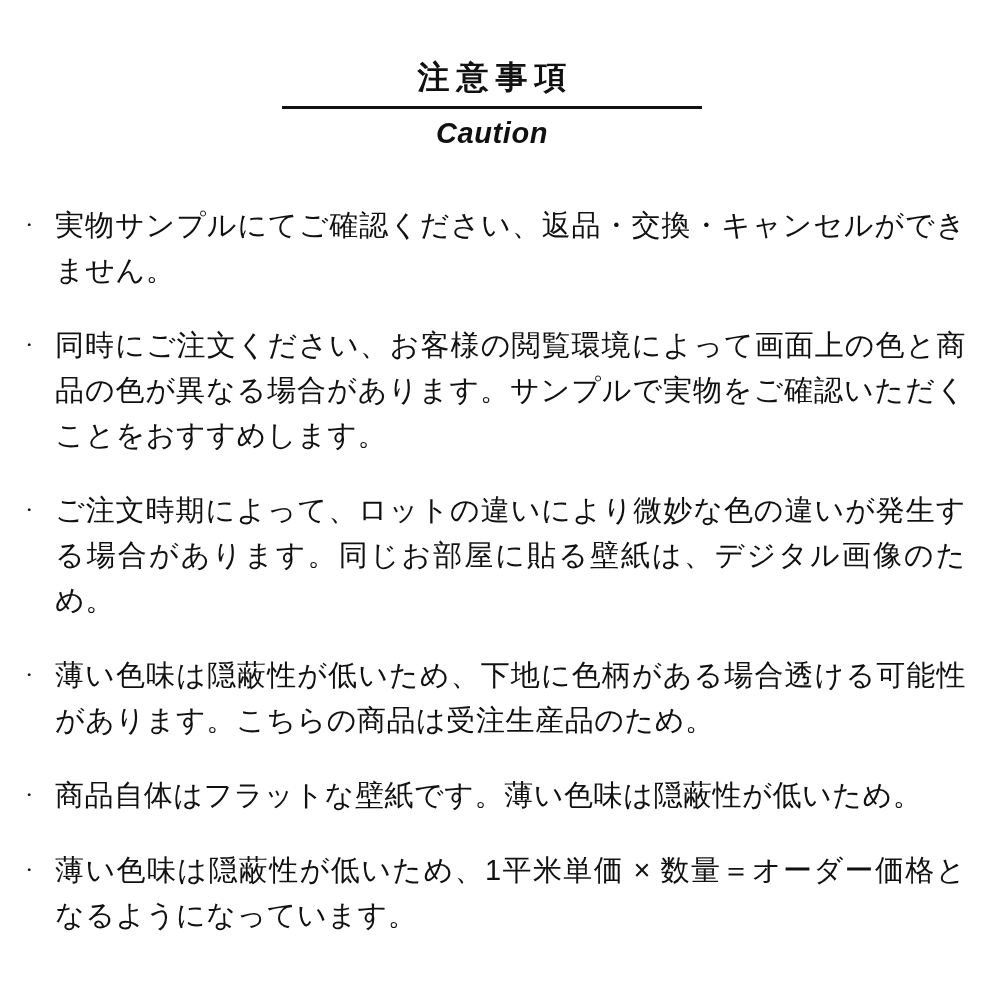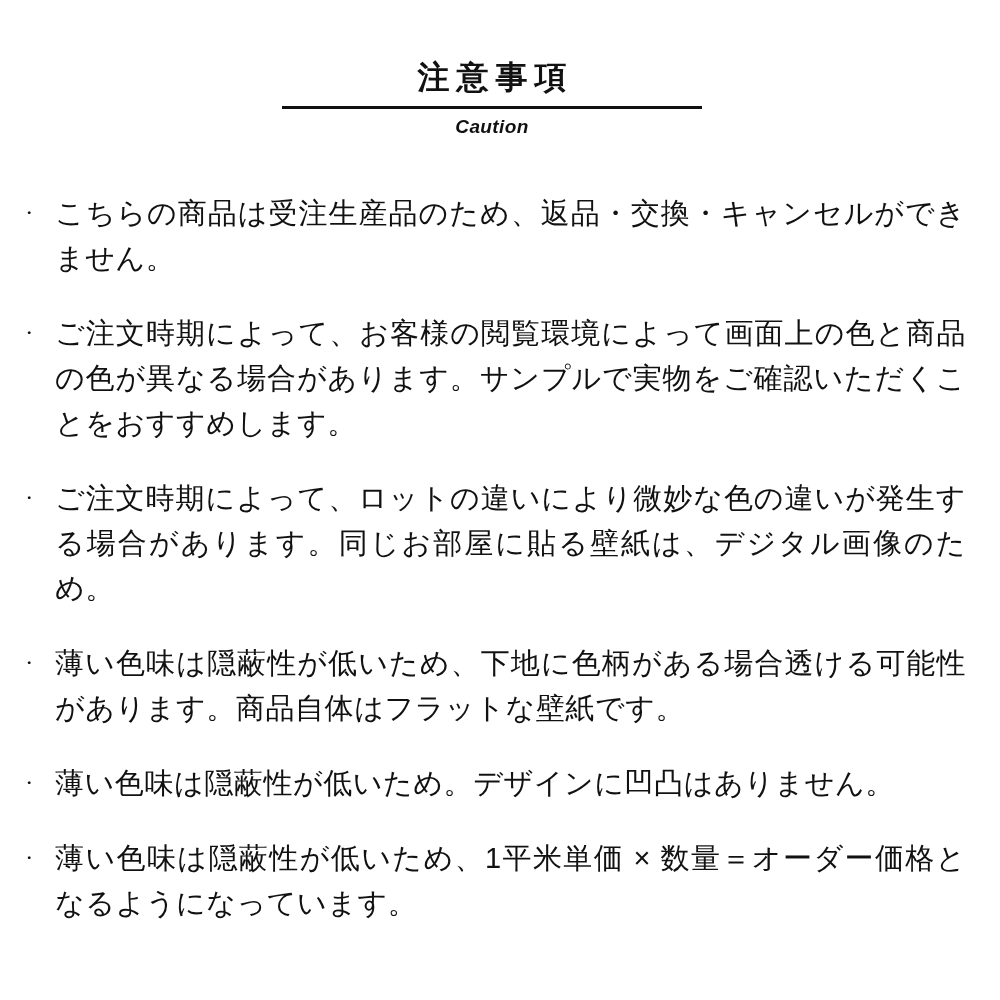--- a/index.html
+++ b/index.html
@@ -31,21 +31,21 @@
     text-indent: 0.22em;
     line-height: 1.2;
   }
   .divider {
     width: 420px;
     height: 3px;
     background: #111111;
     margin: 10px auto 7px auto;
   }
   .subtitle {
-    font-size: 19px;
+    font-size: 29px;
     font-style: italic;
     font-weight: 600;
     letter-spacing: 0.02em;
     line-height: 1.2;
   }
   .notes {
     list-style: none;
     margin: 52px 0 0 0;
     padding: 0 18px 0 18px;
   }
@@ -77,36 +77,36 @@
 <div class="page">
   <div class="header">
     <h1 class="title">注意事項</h1>
     <div class="divider"></div>
     <div class="subtitle">Caution</div>
   </div>
 
   <ul class="notes">
       <li class="note">
         <span class="bullet">・</span>
-        <span class="note-text">こちらの商品は受注生産品のため、返品・交換・キャンセルができません。</span>
+        <span class="note-text">実物サンプルにてご確認ください、返品・交換・キャンセルができません。</span>
       </li>
       <li class="note">
         <span class="bullet">・</span>
-        <span class="note-text">ご注文時期によって、お客様の閲覧環境によって画面上の色と商品の色が異なる場合があります。サンプルで実物をご確認いただくことをおすすめします。</span>
+        <span class="note-text">同時にご注文ください、お客様の閲覧環境によって画面上の色と商品の色が異なる場合があります。サンプルで実物をご確認いただくことをおすすめします。</span>
       </li>
       <li class="note">
         <span class="bullet">・</span>
         <span class="note-text">ご注文時期によって、ロットの違いにより微妙な色の違いが発生する場合があります。同じお部屋に貼る壁紙は、デジタル画像のため。</span>
       </li>
       <li class="note">
         <span class="bullet">・</span>
-        <span class="note-text">薄い色味は隠蔽性が低いため、下地に色柄がある場合透ける可能性があります。商品自体はフラットな壁紙です。</span>
+        <span class="note-text">薄い色味は隠蔽性が低いため、下地に色柄がある場合透ける可能性があります。こちらの商品は受注生産品のため。</span>
       </li>
       <li class="note">
         <span class="bullet">・</span>
-        <span class="note-text">薄い色味は隠蔽性が低いため。デザインに凹凸はありません。</span>
+        <span class="note-text">商品自体はフラットな壁紙です。薄い色味は隠蔽性が低いため。</span>
       </li>
       <li class="note">
         <span class="bullet">・</span>
         <span class="note-text">薄い色味は隠蔽性が低いため、1平米単価 × 数量＝オーダー価格となるようになっています。</span>
       </li>
     </ul>
 </div>
 
 </body></html>

